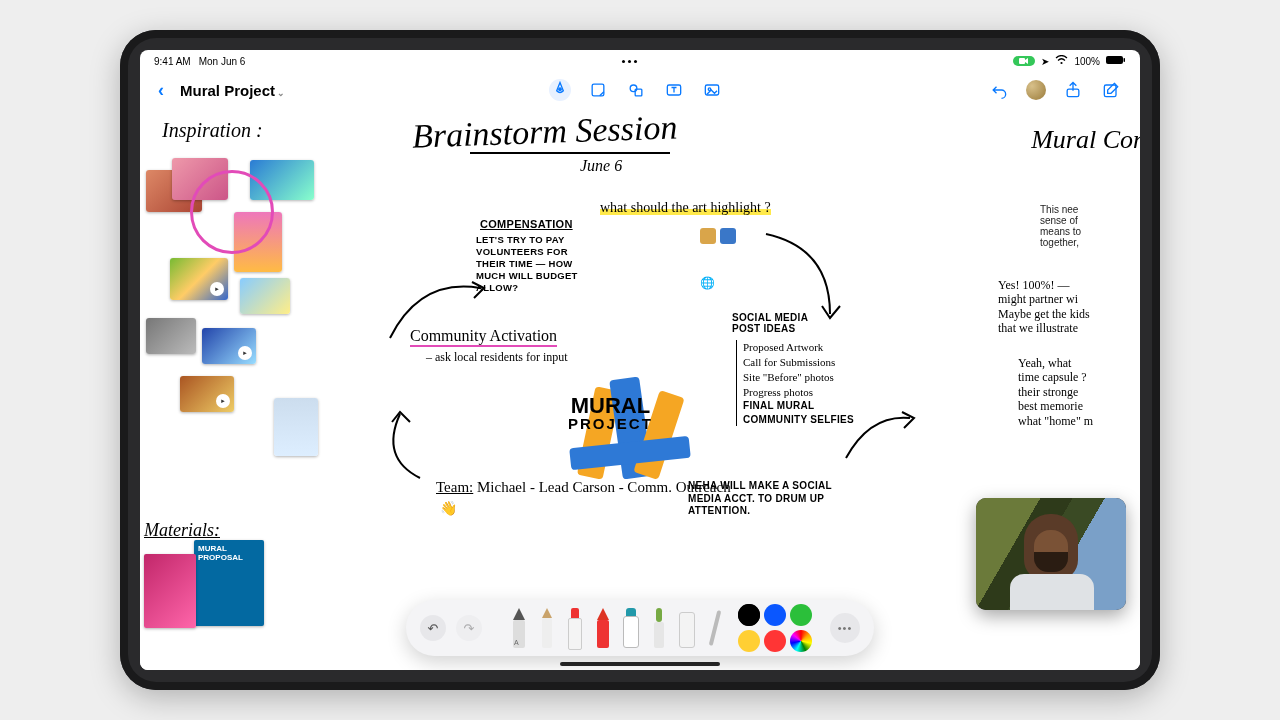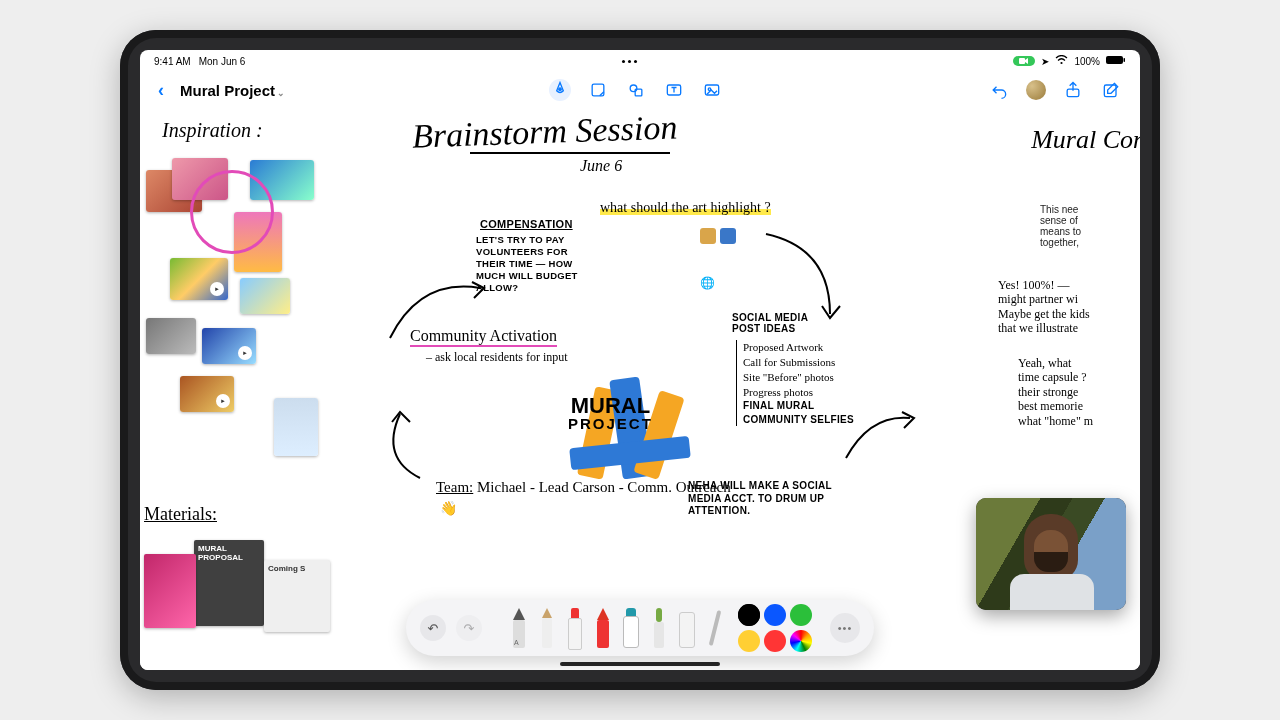--- a/index.html
+++ b/index.html
@@ -253,23 +253,22 @@
         <div class="hand" style="right:2px;top:170px;font-size:12px;width:140px;white-space:pre-line">Yes! 100%! —
 might partner wi
 Maybe get the kids
 that we illustrate</div>
         <div class="hand" style="right:2px;top:248px;font-size:12px;width:120px;white-space:pre-line">Yeah, what
 time capsule ?
 their stronge
 best memorie
 what "home" m</div>
 
-        <div class="hand" style="left:4px;top:396px;font-size:18px;text-decoration:underline">Materials:</div>
-        <div class="book" style="left:54px;top:432px;width:62px;height:78px;background:#404040"><span>MURAL PROPOSAL</span></div>
-        <div class="book" style="left:124px;top:452px;width:58px;height:64px;background:#efefef;color:#333"><span>Coming S</span></div>
+        <div class="hand" style="left:4px;top:412px;font-size:18px;font-style:italic;text-decoration:underline">Materials:</div>
+        <div class="book" style="left:54px;top:432px;width:62px;height:78px;background:#0369a1"><span>MURAL PROPOSAL</span></div>
         <div class="book" style="left:4px;top:446px;width:44px;height:66px;background:linear-gradient(135deg,#c1276a,#f6a)"></div>
 
         <div class="pip">
           <div class="bg"></div>
             <div class="head"></div>
             <div class="face"></div>
             <div class="beard"></div>
             <div class="shirt"></div>
         </div>
 

